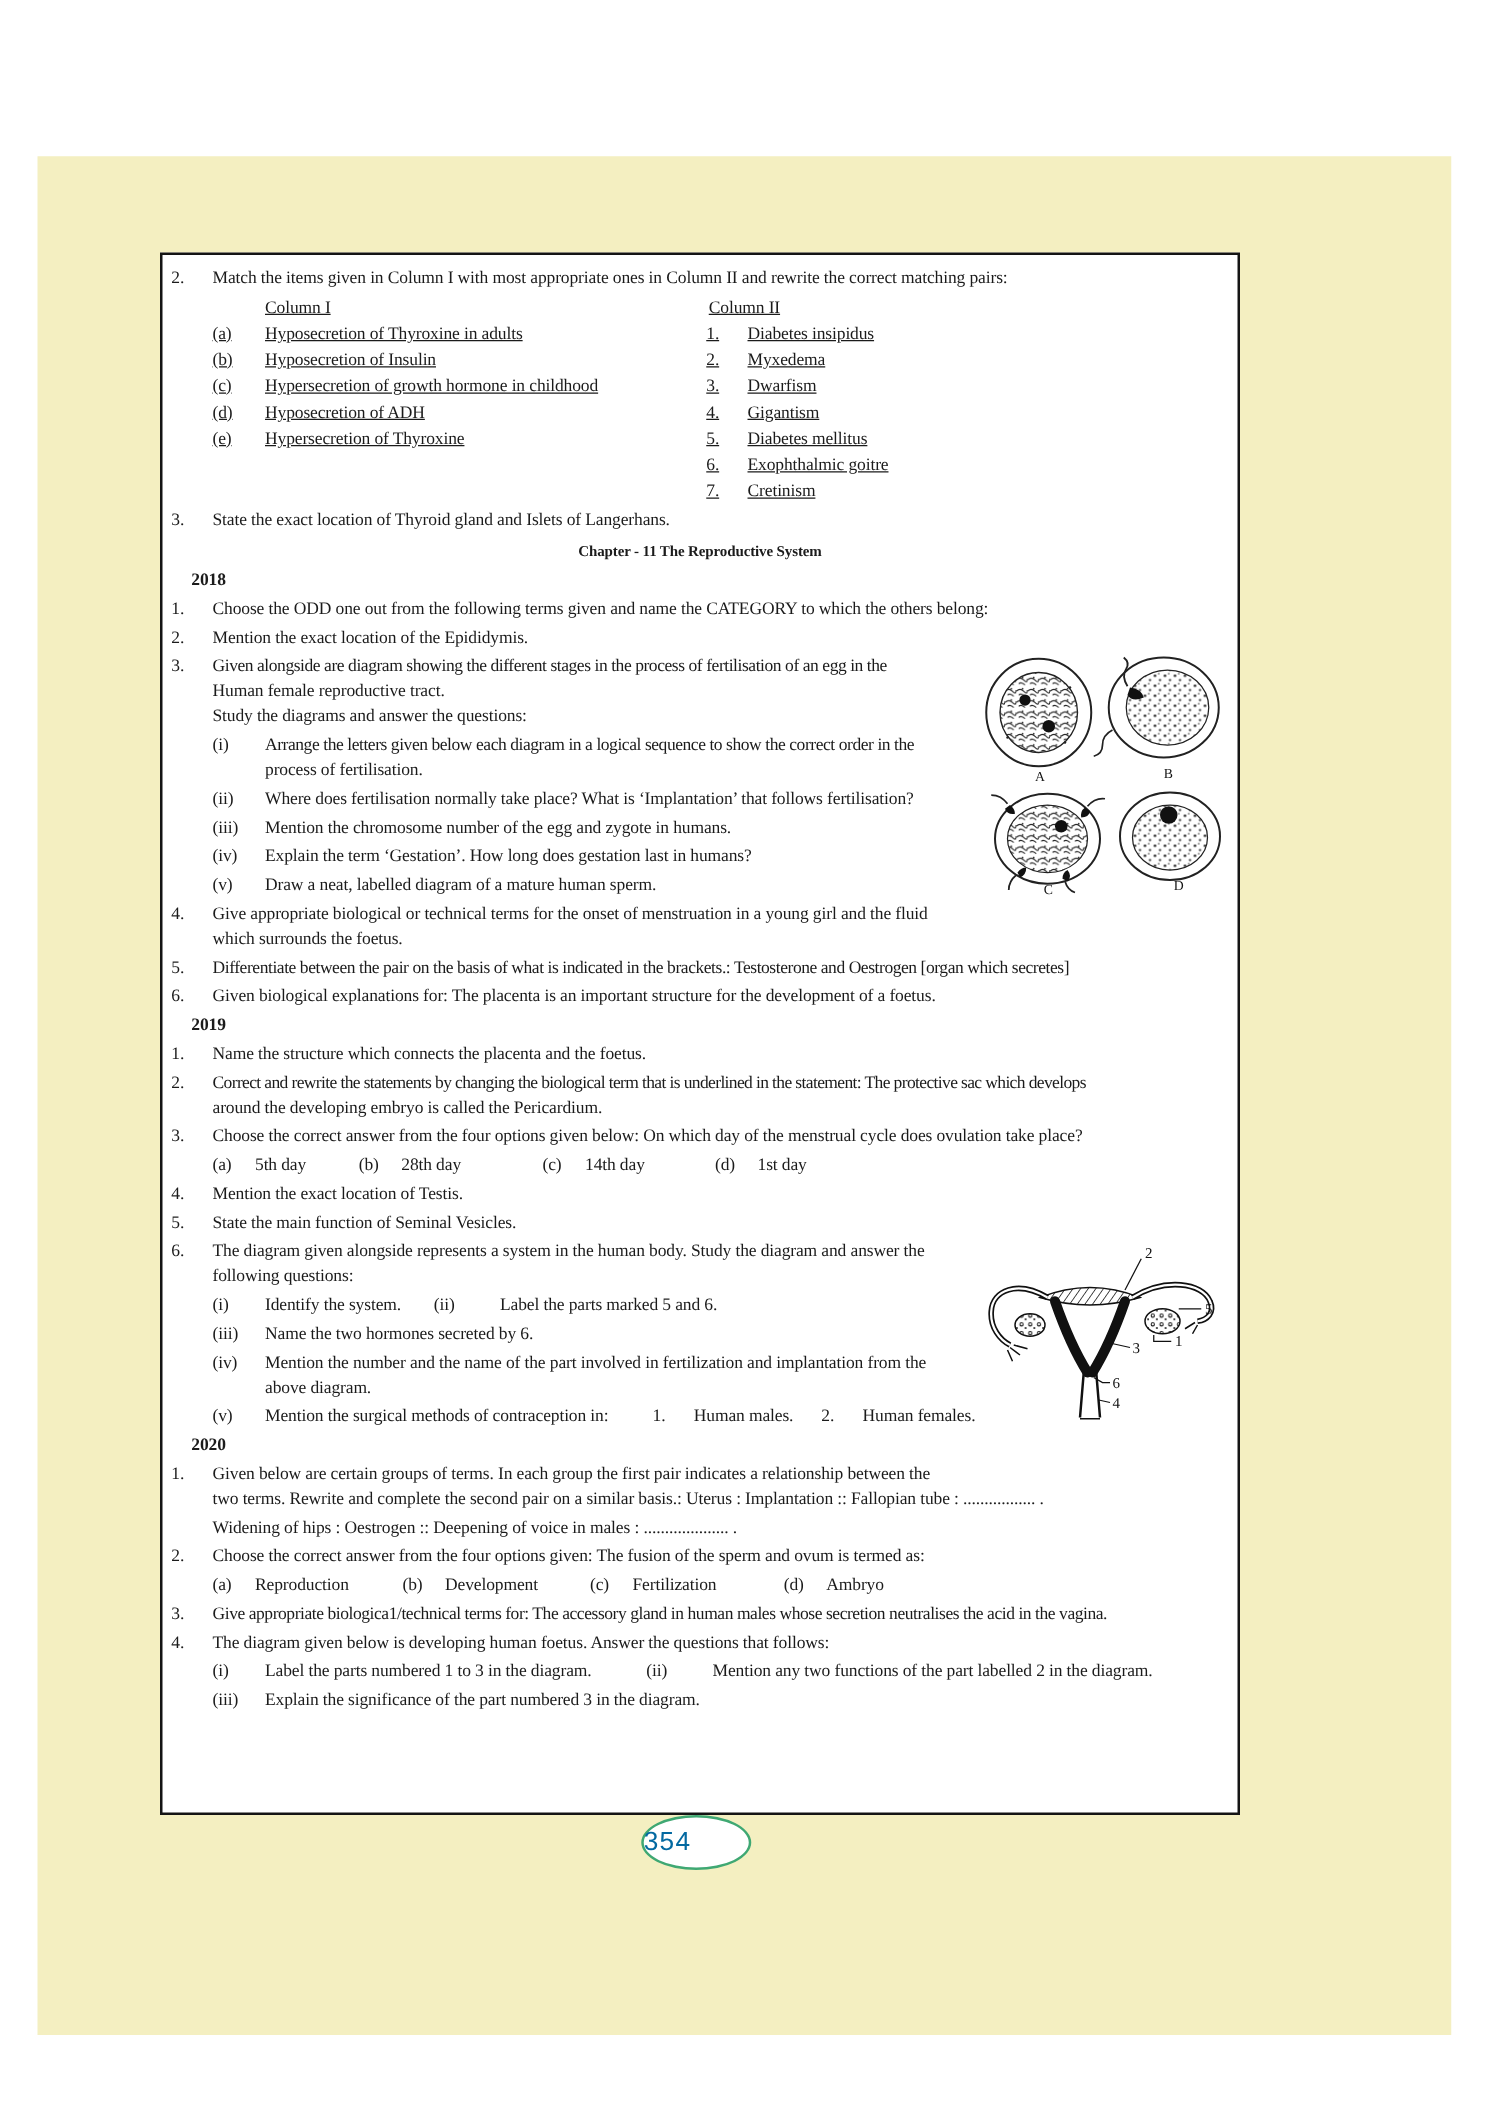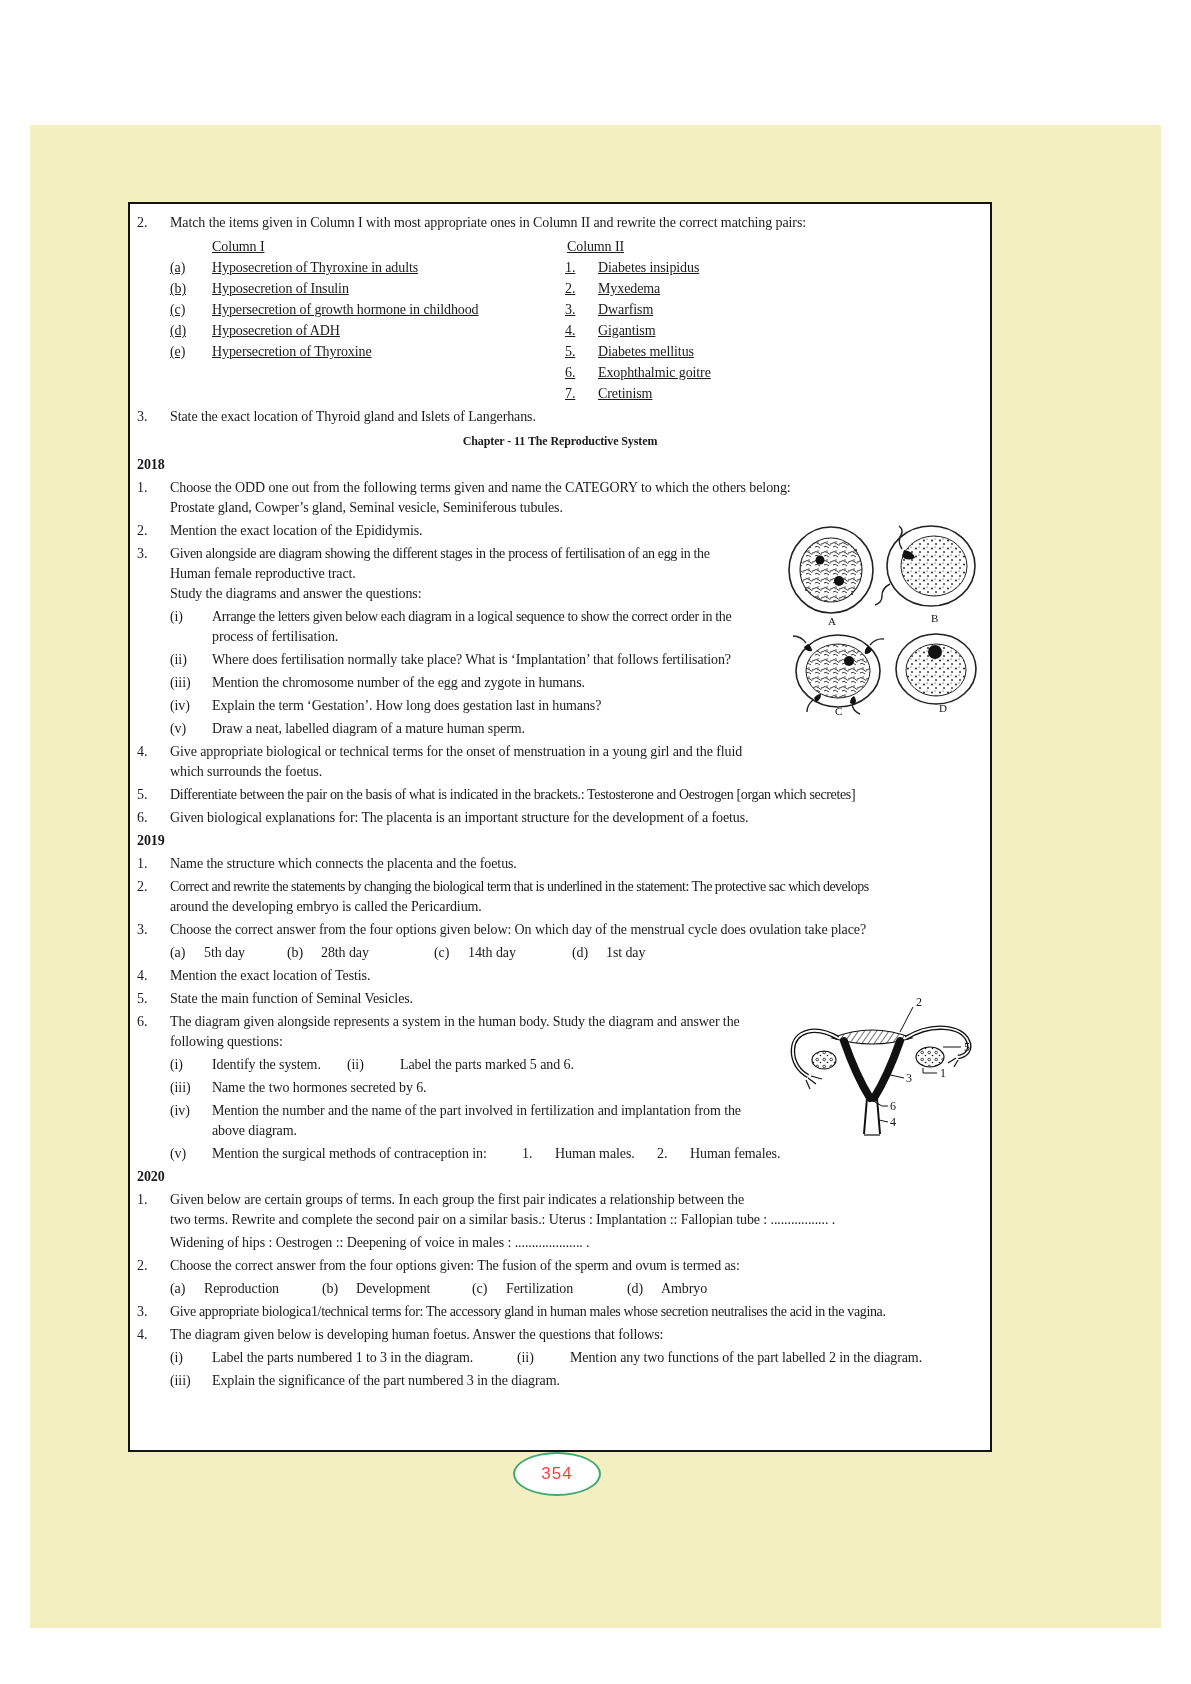--- a/index.html
+++ b/index.html
@@ -18,21 +18,21 @@
     padding:9px 0 0 7px;box-sizing:content-box;
   }
   .content{position:relative;width:846px;}
   .q{display:flex;margin-bottom:3px;}
   .qnum{width:33px;flex:none;line-height:20px;}
   .qtext{flex:1;line-height:20px;font-family:Liberation Serif, serif;}
   .qtext > div{line-height:20px;}
   .sub{display:flex;margin-left:33px;margin-bottom:3px;}
   .subnum{width:42px;flex:none;line-height:20px;}
   .subtext{flex:1;line-height:20px;}
-  .year{font-weight:bold;line-height:20px;margin:2px 0 3px 0;}
+  .year{font-weight:bold;line-height:20px;margin:2px 0 3px 16px;}
   .chapter{font-weight:bold;text-align:center;font-size:12px;line-height:22px;margin:3px 0 3px 0;}
   .match{display:flex;margin-left:33px;margin-bottom:3px;text-decoration:underline;}
   .match-left{width:395px;flex:none;}
   .match-right{flex:1;}
   .mhead{margin-left:42px;line-height:21px;}
   .mhead2{margin-left:2px;line-height:21px;}
   .mrow{display:flex;line-height:21px;}
   .ml{width:42px;flex:none;}
   .ml2{width:33px;flex:none;}
   .optrow{display:flex;margin-left:33px;margin-bottom:3px;line-height:20px;}
@@ -44,22 +44,22 @@
   .wrap-repro{margin-right:200px;}
   .inrow{display:flex;}
   .fert{position:absolute;left:656px;top:318px;width:194px;height:194px;}
   .repro{position:absolute;left:650px;top:790px;width:202px;height:155px;}
   svg text{font-family:"Liberation Serif", serif;fill:#111;}
   .fert text{font-size:11px;}
   .repro text{font-size:12px;}
   .badge{
     position:absolute;left:483px;top:1327px;width:84px;height:40px;
     background:#ffffff;border:2px solid #3fa873;border-radius:50%;
-    display:flex;align-items:center;justify-content:center;
-    font-family:"Liberation Sans", sans-serif;font-size:17px;letter-spacing:1px;color:#ef4444;
+    display:flex;align-items:center;
+    font-family:"Liberation Sans", sans-serif;font-size:21px;letter-spacing:1px;color:#0369a1;
   }
 </style>
 </head>
 <body>
 
 <div class="cream">
   <div class="qbox">
     <div class="content">
 
       <div class="q">
@@ -133,21 +133,20 @@
       </div>
 
       <div class="chapter">Chapter - 11 The Reproductive System</div>
 
       <div class="year">2018</div>
 
       <div class="q">
         <div class="qnum">1.</div>
         <div class="qtext">
           <div>Choose the ODD one out from the following terms given and name the CATEGORY to which the others belong:</div>
-          <div>Prostate gland, Cowper’s gland, Seminal vesicle, Seminiferous tubules.</div>
         </div>
       </div>
 
       <div class="q">
         <div class="qnum">2.</div>
         <div class="qtext">
             <div>Mention the exact location of the Epididymis.</div>
           </div>
       </div>
 

